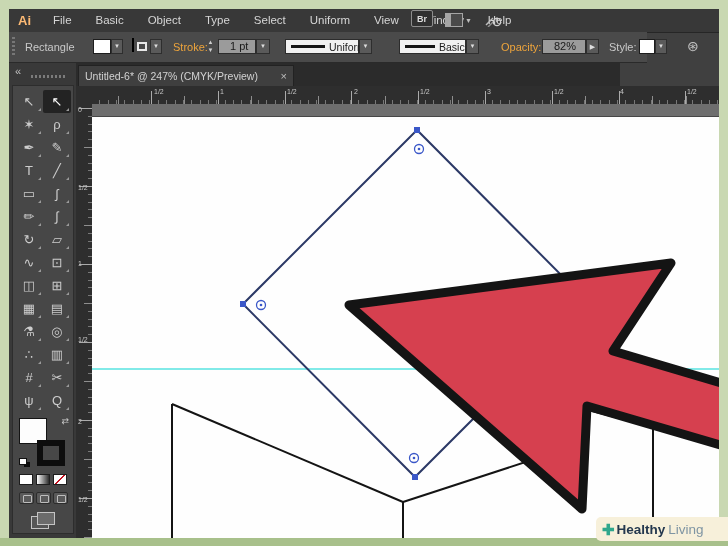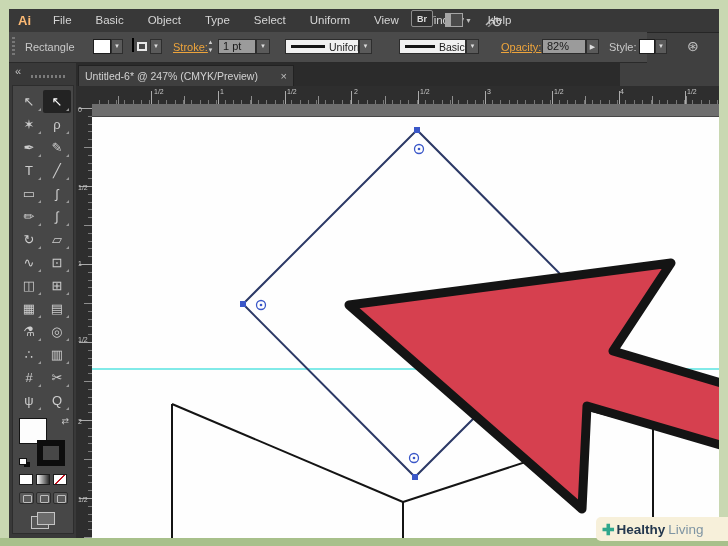--- a/index.html
+++ b/index.html
@@ -21,28 +21,28 @@
   #ws-box{width:16px;height:12px;border:1px solid #a5a5a5;background:linear-gradient(90deg,#a5a5a5 0 5px,#4a4a4a 5px);}
   .dd-caret{color:#bdbdbd;font-size:7px;}
   #pw-icon svg{display:block;}
 
   
   #controlbar{position:absolute;left:0;top:23px;width:638px;height:30px;background:#4a4a4a;
               border-bottom:1px solid #2a2a2a;font-size:11px;color:#c9c9c9;}
   #cb-grip{position:absolute;left:3px;top:5px;width:3px;height:20px;
            background:repeating-linear-gradient(180deg,#777 0 2px,transparent 2px 4px);}
   .cb-label{position:absolute;top:0;line-height:30px;}
-  .cb-orange{color:#eda43c;text-decoration:underline;}
+  .cb-orange{color:#eda43c;}
   .cb-box{position:absolute;top:7px;height:15px;box-sizing:border-box;}
   .swatch-white{background:#fff;border:1px solid #1d1d1d;width:18px;}
   .dd-btn{position:absolute;top:7px;width:12px;height:15px;background:#5a5a5a;border:1px solid #2e2e2e;
           box-sizing:border-box;color:#ddd;font-size:6px;text-align:center;line-height:13px;}
   #cb-strokesw{background:#191919;border:1px solid #000;width:18px;position:relative;}
   #cb-strokesw i{position:absolute;left:4px;top:3px;width:6px;height:5px;border:2px solid #e8e8e8;display:block;}
-  .inset-val{background:#9b9b9b;color:#1a1a1a;border:1px solid #2c2c2c;line-height:13px;padding-left:4px;}
+  .inset-val{background:#9b9b9b;color:#1a1a1a;border:1px solid #2c2c2c;line-height:13px;padding-left:11px;}
   #cb-stepper{position:absolute;top:6px;width:9px;height:17px;color:#cfcfcf;font-size:6px;line-height:8px;text-align:center;}
   .combo{background:#f1f1f1;border:1px solid #2c2c2c;display:flex;align-items:center;}
   .combo .cline{height:3px;background:#151515;margin:0 4px 0 5px;flex:0 0 auto;}
   .combo .ctext{color:#1c1c1c;font-size:10.5px;}
   .arrow-btn{background:#5a5a5a;border:1px solid #2e2e2e;color:#ddd;font-size:7px;line-height:13px;text-align:center;}
   #cb-circle{position:absolute;top:7px;color:#c2c2c2;font-size:14px;line-height:15px;}
 
   
   #tabbar{position:absolute;left:67px;top:54px;width:544px;height:23px;background:#2b2b2b;}
   #doc-tab{position:absolute;left:2px;top:2px;width:216px;height:21px;background:#3f3f3f;

